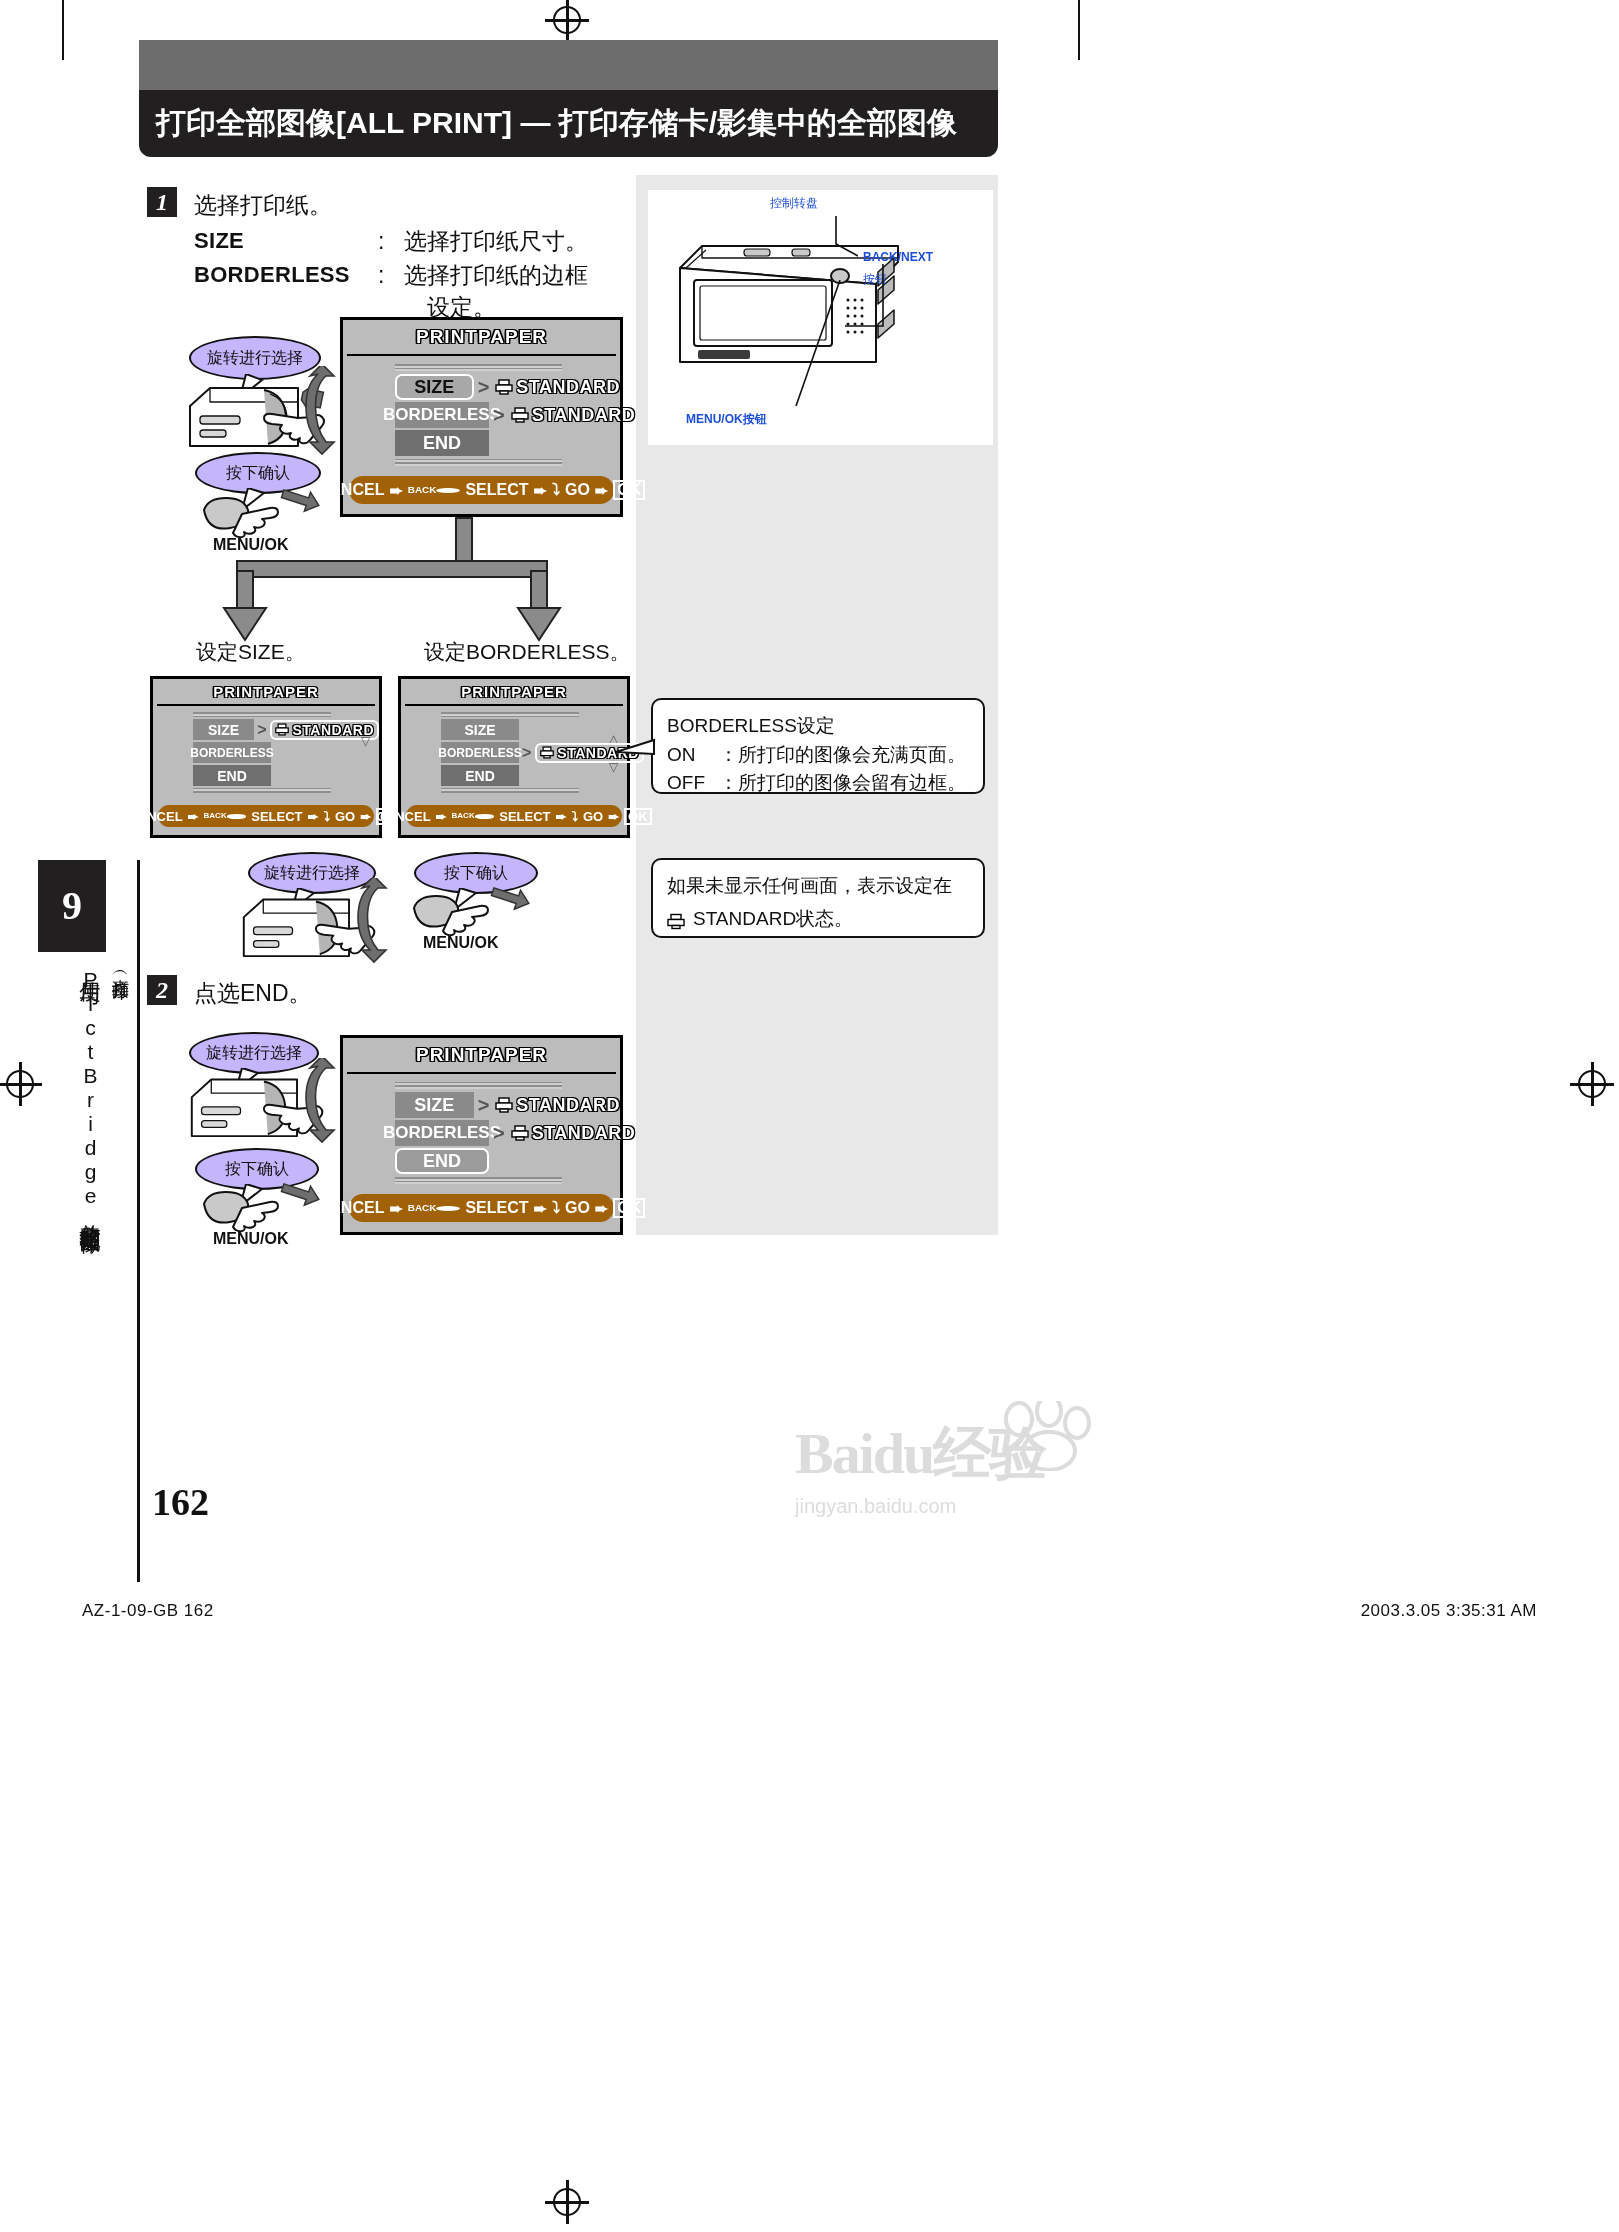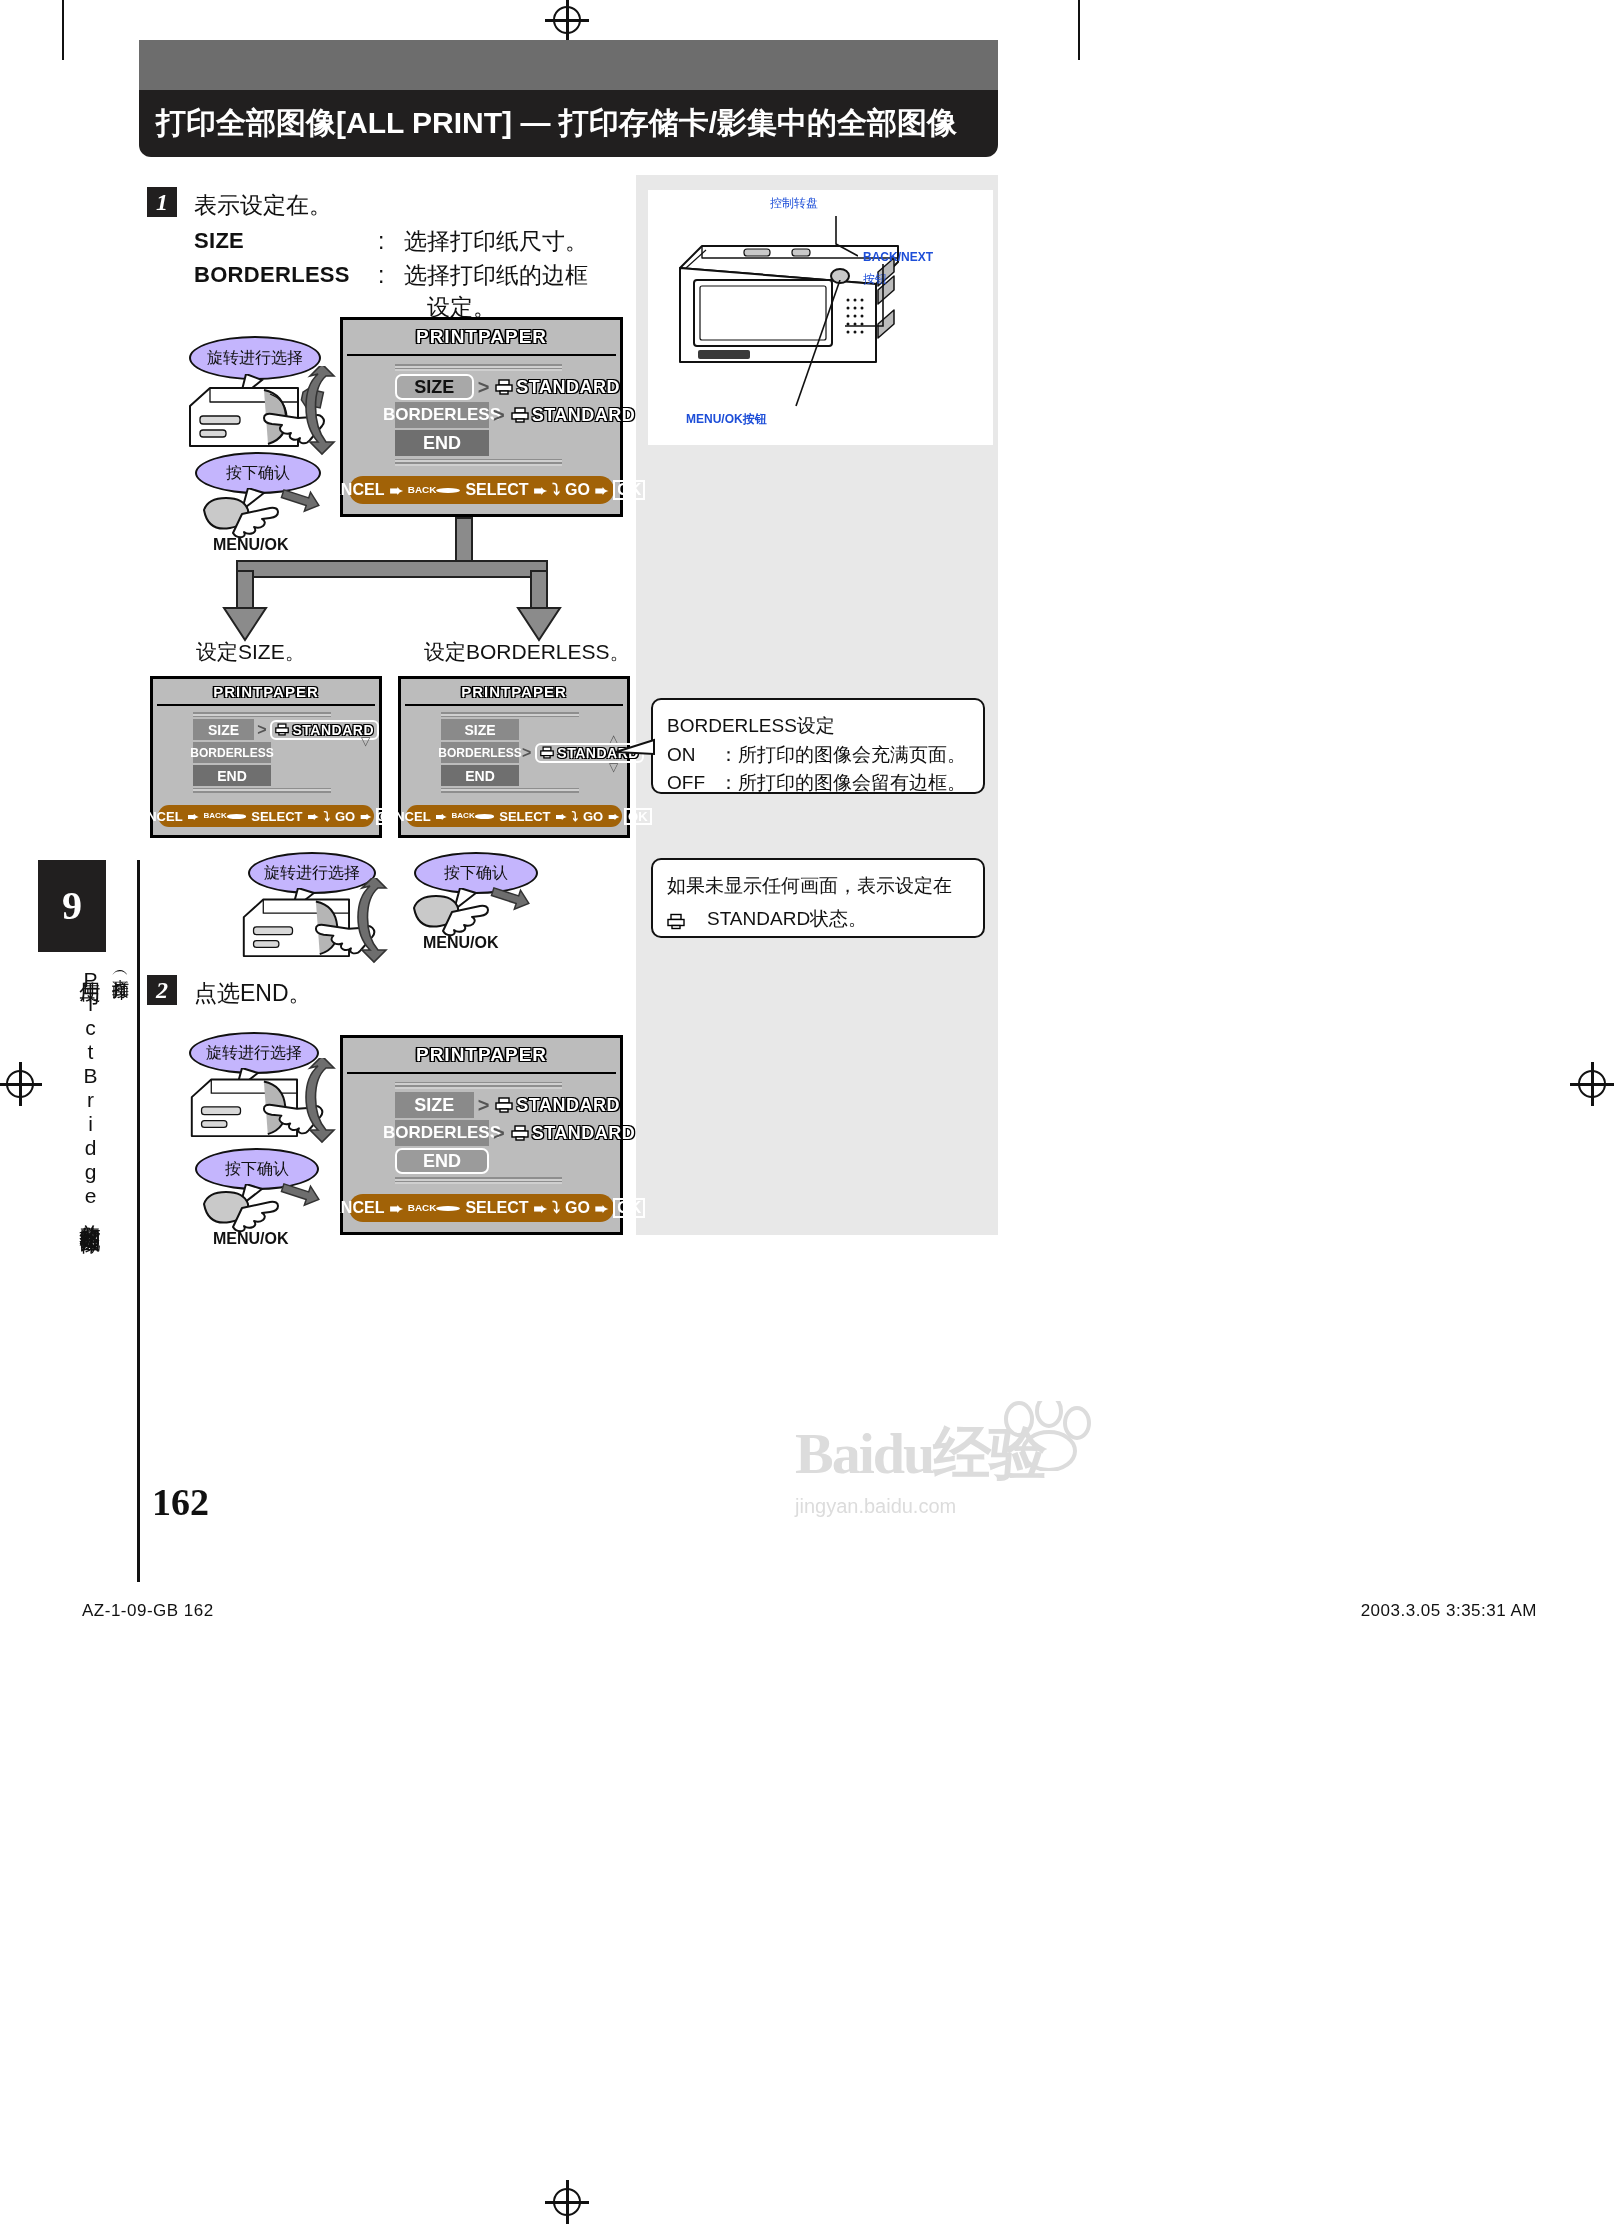--- a/index.html
+++ b/index.html
@@ -262,21 +262,21 @@
   </svg>
 
   <div class="cam-label b" style="left:38px; top:222px;">MENU/OK按钮</div>
   <svg style="position:absolute; left:124px; top:90px;" width="80" height="132">
     <path d="M68 0 L24 126" stroke="#111" stroke-width="1.6" fill="none"></path>
   </svg>
 </div>
 
 <div class="step-num" style="left:147px; top:187px;">1</div>
 
-<div class="txt cn" style="left:194px; top:190px;">表示设定在。</div>
+<div class="txt cn" style="left:194px; top:190px;">选择打印纸。</div>
 
 <div class="txt mono-label" style="left:194px; top:228px;">SIZE</div>
 <div class="txt cn" style="left:378px; top:226px;">:</div>
 <div class="txt cn" style="left:404px; top:226px;">选择打印纸尺寸。</div>
 
 <div class="txt mono-label" style="left:194px; top:262px;">BORDERLESS</div>
 <div class="txt cn" style="left:378px; top:260px;">:</div>
 <div class="txt cn" style="left:404px; top:260px;">选择打印纸的边框</div>
 <div class="txt cn" style="left:427px; top:292px;">设定。</div>
 
@@ -527,21 +527,21 @@
     <span>：</span>
     <span>所打印的图像会留有边框。</span>
   </div>
 </div>
 <svg style="position:absolute; left:600px; top:736px;" width="56" height="22">
   <path d="M54 4 L16 16 L54 18 Z" fill="#fff" stroke="#111" stroke-width="2"></path>
 </svg>
 
 <div class="note" style="left:651px; top:858px; width:334px; height:80px;">
   <div>如果未显示任何画面，表示设定在</div>
-  <div style="display:flex; align-items:center; gap:22px; margin-top:4px;">
+  <div style="display:flex; align-items:center; gap:8px; margin-top:4px;">
     <span class="prn" style="width:18px;height:17px;">
       <svg width="18" height="17" viewBox="0 0 18 16">
           <g fill="#fff" stroke="#000" stroke-width="1.4">
         <rect x="4" y="1" width="10" height="5"></rect>
             <rect x="1" y="6" width="16" height="6"></rect>
             <rect x="5" y="12" width="8" height="3"></rect>
       </g>
         </svg>
     </span>
     <span>STANDARD状态。</span>

